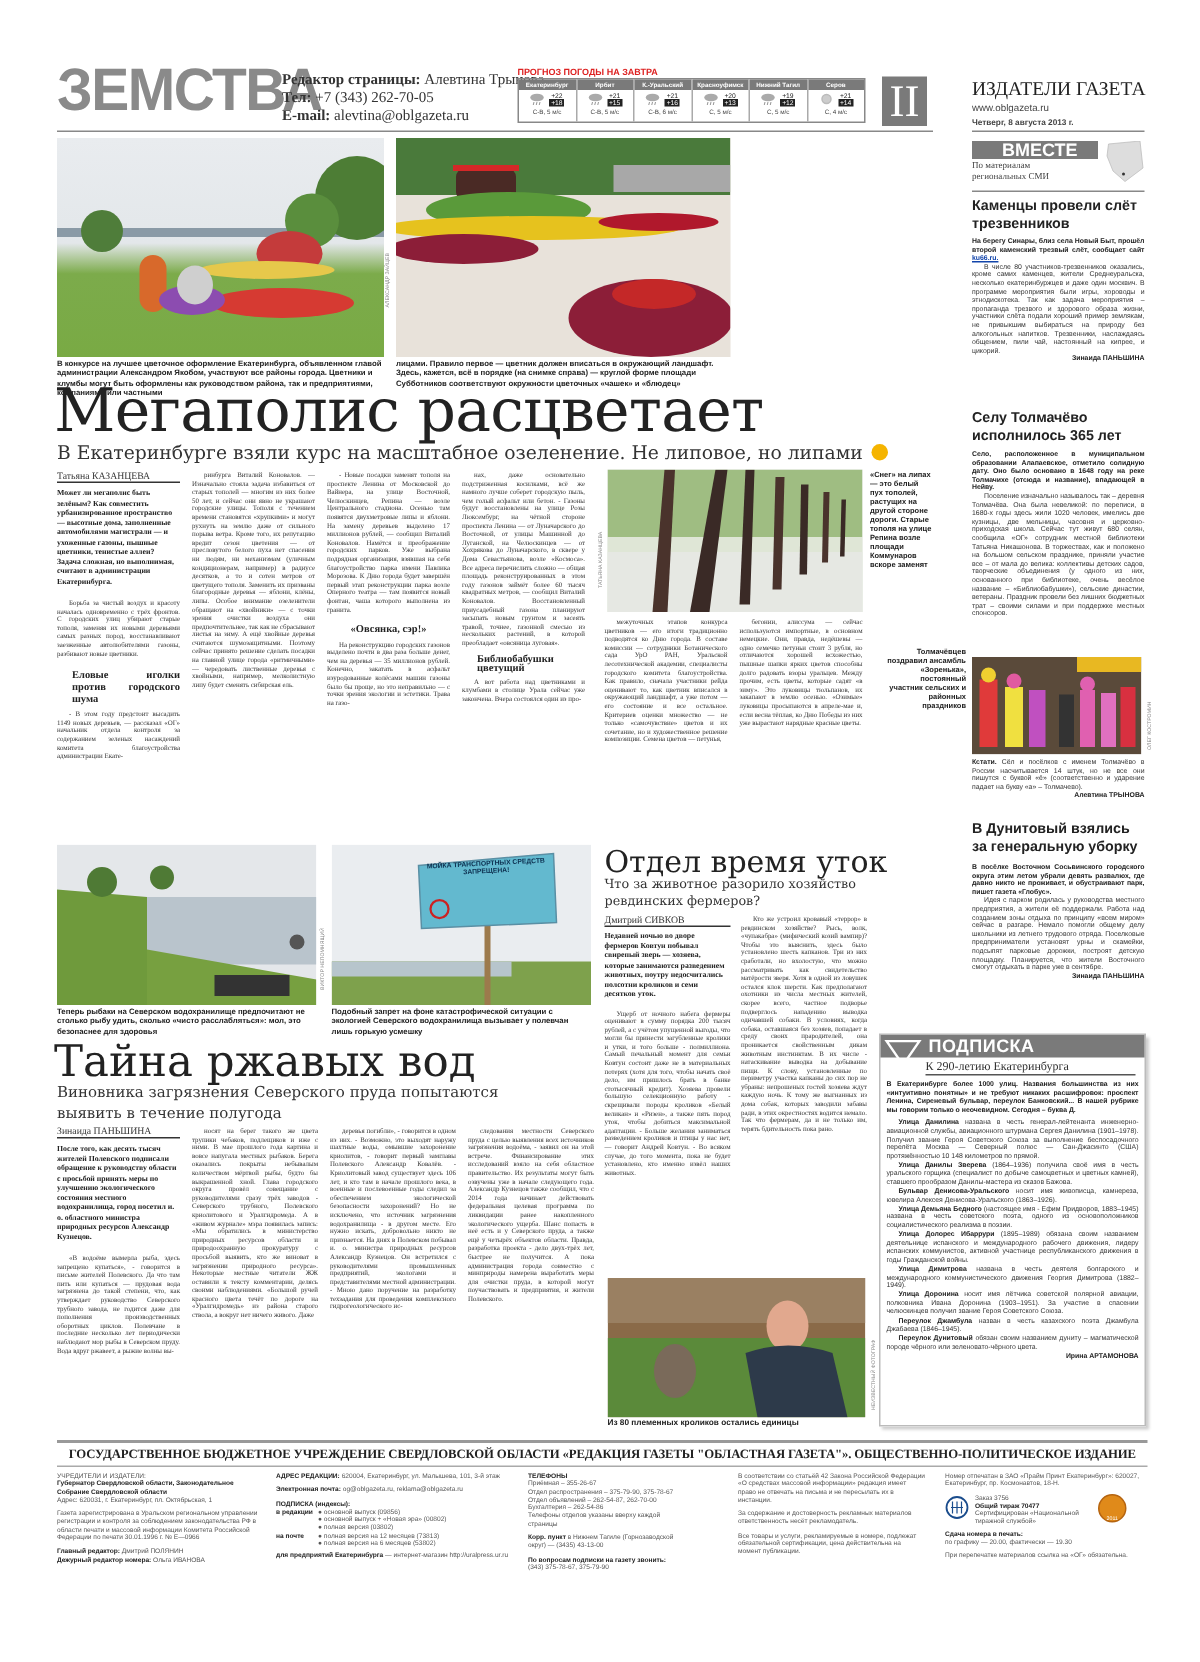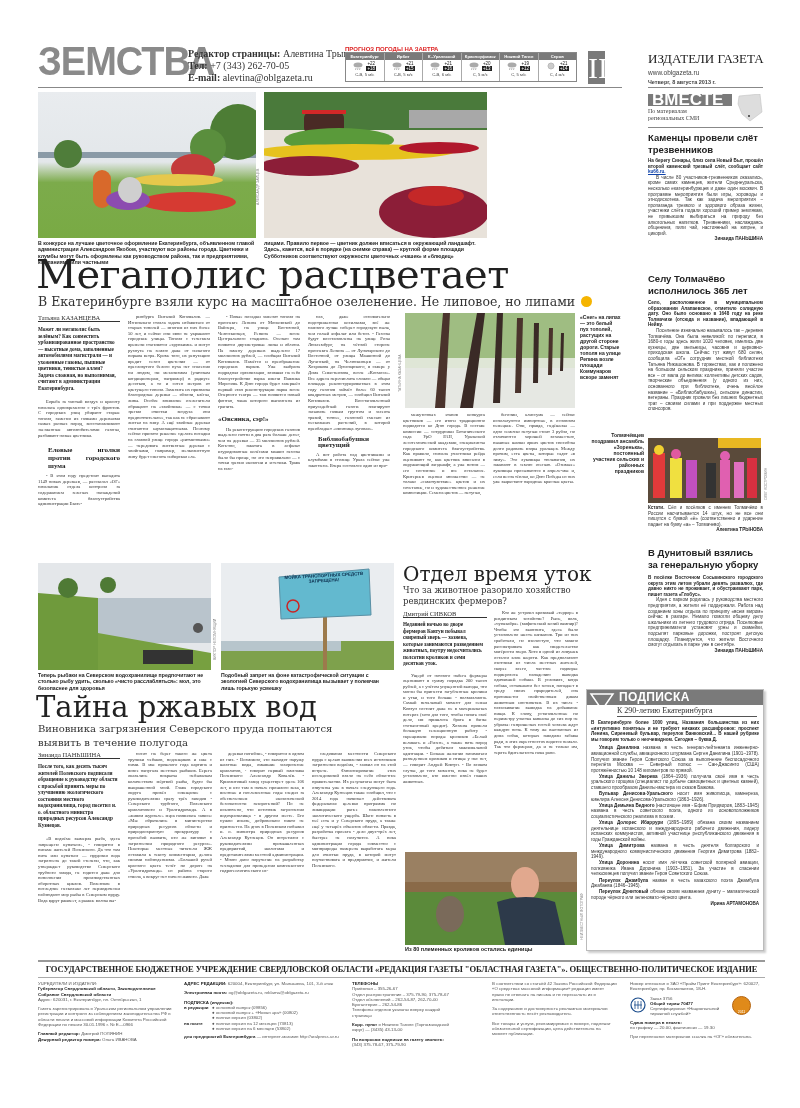--- a/index.html
+++ b/index.html
@@ -105,21 +105,21 @@
         </svg>
         <div style="font-size:4.5px;line-height:5px;text-align:center">
           <div>+21</div>
           <div style="background:#222;color:#fff;padding:0 1px">+14</div>
         </div>
       </div>
       <div style="font-size:4.2px;text-align:center;color:#444;margin-top:1px">С, 4 м/с</div>
     </div>
   </div>
 
-<div class="abs" style="left:588px;top:51px;width:17px;height:33px;background:#7a7a7a;color:#fff;font-size:30px;line-height:33px;text-align:center;font-family:'Liberation Serif',serif">
+<div class="abs" style="left:588px;top:51px;width:30px;height:33px;background:#7a7a7a;color:#fff;font-size:30px;line-height:33px;text-align:center;font-family:'Liberation Serif',serif">
   <span>II</span>
 </div>
 
 <div class="abs" style="left:648px;top:52px">
   <div style="font-size:13px;line-height:14px;color:#222">ИЗДАТЕЛИ ГАЗЕТА</div>
   <div class="sans" style="font-size:6.5px;color:#444;margin-top:3px">www.oblgazeta.ru</div>
   <div class="sans" style="font-size:5.5px;font-weight:bold;color:#444;margin-top:3px">Четверг, 8 августа 2013 г.</div>
 </div>
 <div class="hr" style="left:38px;top:87px;width:584px;height:1px;background:#888"></div>
 <div class="hr" style="left:648px;top:87px;width:115px;height:1px;background:#888"></div>
@@ -167,21 +167,21 @@
   <div style="font-weight:bold;color:#222;font-size:5.2px;line-height:6.5px;text-align:left">Может ли мегаполис быть зелёным? Как совместить урбанизированное пространство — высотные дома, заполненные автомобилями магистрали — и ухоженные газоны, пышные цветники, тенистые аллеи? Задача сложная, но выполнимая, считают в администрации Екатеринбурга.</div>
   <p style="margin-top:8px">Борьба за чистый воздух и красоту началась одновременно с трёх фронтов. С городских улиц убирают старые тополя, заменяя их новыми деревьями самых разных пород, восстанавливают заезженные автолюбителями газоны, разбивают новые цветники.</p>
   <div style="font-size:7px;line-height:8px;font-weight:bold;margin:8px 0 3px 10px;color:#222">Еловые иголки против городского шума</div>
   <p>- В этом году предстоит высадить 1149 новых деревьев, — рассказал «ОГ» начальник отдела контроля за содержанием зеленых насаждений комитета благоустройства администрации Екате-</p>
 </div>
 <div class="abs col tiny" style="left:128px;top:314px;width:82px">
   <p>ринбурга Виталий Коновалов. — Изначально стояла задача избавиться от старых тополей — многим из них более 50 лет, и сейчас они явно не украшают городские улицы. Тополя с течением времени становятся «хрупкими» и могут рухнуть на землю даже от сильного порыва ветра. Кроме того, их репутацию вредит сезон цветения — от пресловутого белого пуха нет спасения ни людям, ни механизмам (уличным кондиционерам, например) в радиусе десятков, а то и сотен метров от цветущего тополя. Заменить их призваны благородные деревья — яблони, клёны, липы. Особое внимание озеленители обращают на «хвойники» — с точки зрения очистки воздуха они предпочтительнее, так как не сбрасывают листья на зиму. А ещё хвойные деревья считаются шумозащитными. Поэтому сейчас принято решение сделать посадки на главной улице города «ритмичными» — чередовать лиственные деревья с хвойными, например, мелколистную липу будет сменять сибирская ель.</p>
 </div>
 <div class="abs col tiny" style="left:218px;top:314px;width:82px">
   <p>- Новые посадки заменят тополя на проспекте Ленина от Московской до Вайнера, на улице Восточной, Челюскинцев, Репина — возле Центрального стадиона. Осенью там появятся двухметровые липы и яблони. На замену деревьев выделено 17 миллионов рублей, — сообщил Виталий Коновалов. Намётся и преображение городских парков. Уже выбрана подрядная организация, взявшая на себя благоустройство парка имени Павлика Морозова. К Дню города будет завершён первый этап реконструкции парка возле Оперного театра — там появится новый фонтан, чаша которого выполнена из гранита.</p>
-  <div style="font-size:7px;font-weight:bold;margin:8px 0 4px;color:#222">«Овсянка, сэр!»</div>
+  <div style="font-size:7px;font-weight:bold;text-align:center;margin:8px 0 4px;color:#222">«Овсянка, сэр!»</div>
   <p>На реконструкцию городских газонов выделено почти в два раза больше денег, чем на деревья — 35 миллионов рублей. Конечно, закатать в асфальт изуродованные колёсами машин газоны было бы проще, но это неправильно — с точки зрения экологии и эстетики. Трава на газо-</p>
 </div>
 <div class="abs col tiny" style="left:308px;top:314px;width:82px">
   <p>нах, даже основательно подстриженная косилками, всё же намного лучше соберет городскую пыль, чем голый асфальт или бетон. - Газоны будут восстановлены на улице Розы Люксембург, на чётной стороне проспекта Ленина — от Луначарского до Восточной, от улицы Машинной до Луганской, на Челюскинцев — от Хохрякова до Луначарского, в сквере у Дома Севастьянова, возле «Космоса». Все адреса перечислить сложно — общая площадь реконструированных в этом году газонов займёт более 60 тысяч квадратных метров, — сообщил Виталий Коновалов. Восстановленный приусадебный газона планируют засыпать новым грунтом и засеять травой, точнее, газонной смесью из нескольких растений, в которой преобладает «овсяница луговая».</p>
   <div style="font-size:7px;font-weight:bold;margin:6px 0 3px 10px;color:#222">Библиобабушки цветущий</div>
   <p>А вот работа над цветниками и клумбами в столице Урала сейчас уже закончена. Вчера состоялся один из про-</p>
 </div>
 
 <div class="abs photo" style="left:405px;top:313px;width:170px;height:95px;background:#d9dfd3">
   <svg width="170" height="95">
@@ -269,21 +269,21 @@
     <rect x="0" y="0" width="172" height="30" fill="#9a8062"></rect>
     <ellipse cx="120" cy="32" rx="14" ry="17" fill="#e1a88e"></ellipse>
     <path d="M92,50 Q120,40 150,50 L160,93 L100,93 Z" fill="#2d3a4a"></path>
     <ellipse cx="45" cy="62" rx="14" ry="18" fill="#7a6a5a"></ellipse>
   </svg>
 </div>
 <div class="abs sans" style="left:580px;top:940px;font-size:3.5px;color:#888;transform:rotate(-90deg);transform-origin:left top;white-space:nowrap">НЕИЗВЕСТНЫЙ ФОТОГРАФ</div>
 <div class="abs sans" style="left:405px;top:946px;font-size:5.5px;font-weight:bold;color:#222">Из 80 племенных кроликов остались единицы</div>
 
 <div class="abs" style="left:648px;top:94px;width:115px;height:34px;border-bottom:1.5px solid #888">
-  <div class="sans" style="background:#7a7a7a;color:#fff;font-size:17px;line-height:12px;font-weight:bold;padding-left:4px;width:84px">ВМЕСТЕ</div>
+  <div class="sans" style="background:#7a7a7a;color:#fff;font-size:12px;line-height:12px;font-weight:bold;padding-left:20px;width:84px">ВМЕСТЕ</div>
   <div style="font-size:6px;line-height:7px;color:#444;width:70px;margin-top:2px">По материалам региональных СМИ</div>
   <svg class="abs" style="left:88px;top:0" width="27" height="28">
       <polygon points="3,2 24,0 26,18 14,27 6,20 2,10" fill="#ddd" stroke="#bbb" stroke-width="0.5"></polygon>
       <circle cx="13" cy="22" r="1" fill="#333"></circle>
     </svg>
 </div>
 
 <div class="abs sans" style="left:648px;top:132px;width:115px;font-size:9.5px;line-height:12px;font-weight:bold;color:#222">Каменцы провели слёт трезвенников</div>
 <div class="abs sans tiny" style="left:648px;top:158px;width:115px;text-align:justify">
   <div style="font-weight:bold;color:#222"><span>На берегу Синары, близ села Новый Быт, прошёл второй каменский трезвый слёт, сообщает сайт</span> <span style="color:#14a;text-decoration:underline">ku66.ru.</span></div>

